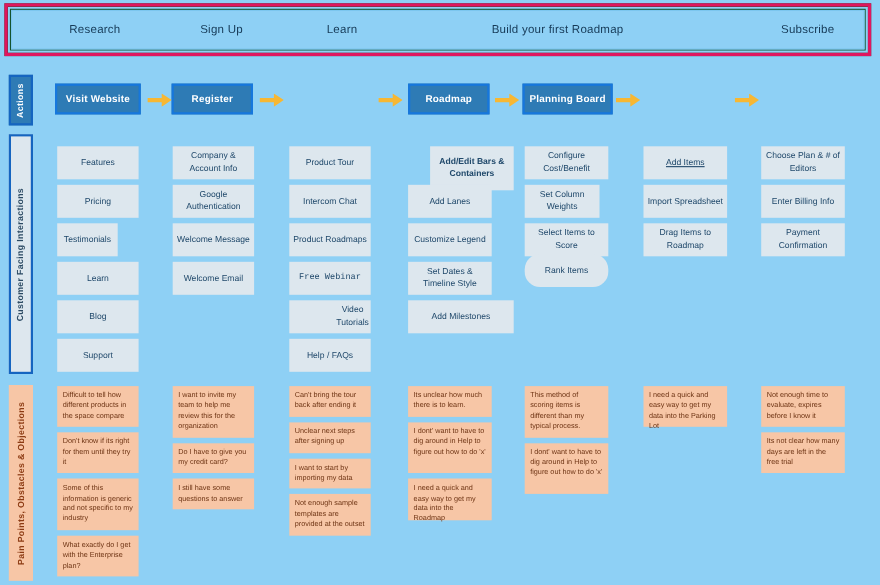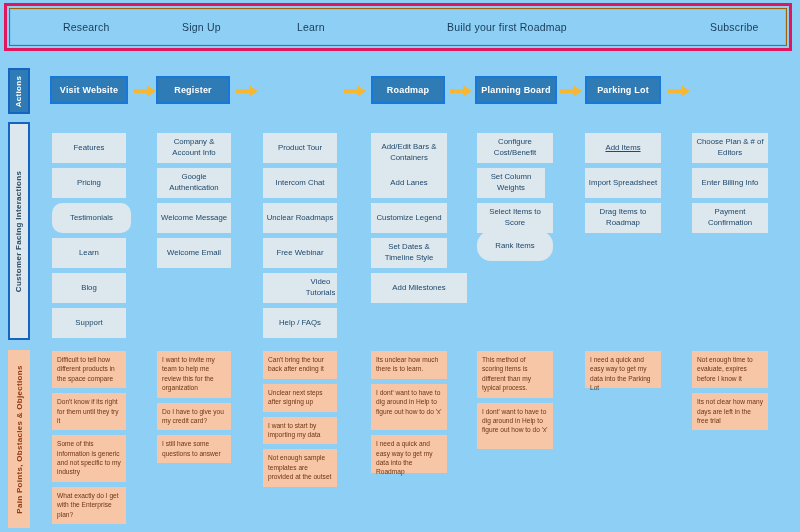--- a/index.html
+++ b/index.html
@@ -25,21 +25,21 @@
 
   
   .phase-banner {
     position: absolute;
     left: 4px;
     top: 3px;
     width: 788px;
     height: 48px;
     box-sizing: border-box;
     border: 3px solid #e0165f;
-    background: #a16207;
+    background: #14532d;
     box-shadow: 0 0 0 2px #8ed0f5 inset;
   }
   .phase-banner-inner {
     position: absolute;
     left: 3px; top: 3px; right: 3px; bottom: 3px;
     border: 1px solid #7cc6ef;
     background: #8ed0f5;
   }
   .phase {
     position: absolute;
@@ -169,21 +169,20 @@
     <span>Customer Facing Interactions</span>
   </div>
   <div class="rail rail-pain">
     <span>Pain Points, Obstacles &amp; Objections</span>
   </div>
 
   <div class="action-box" style="left:156px;width:74px">Register</div>
   <div class="action-box" style="left:50px;width:78px">Visit Website</div>
   <div class="action-box" style="left:371px;width:74px">Roadmap</div>
   <div class="action-box" style="left:475px;width:82px">Planning Board</div>
-  <div class="action-box" style="left:585px;width:76px">Parking Lot</div>
 
   <div class="arrow" style="left:134px">
     <svg width="22" height="12" viewBox="0 0 22 12">
         <path d="M0 4 H13 V0 L22 6 L13 12 V8 H0 Z" fill="#f7b733"></path>
       </svg>
   </div>
   <div class="arrow" style="left:236px">
     <svg width="22" height="12" viewBox="0 0 22 12">
         <path d="M0 4 H13 V0 L22 6 L13 12 V8 H0 Z" fill="#f7b733"></path>
       </svg>
@@ -205,46 +204,46 @@
   </div>
   <div class="arrow" style="left:668px">
     <svg width="22" height="12" viewBox="0 0 22 12">
         <path d="M0 4 H13 V0 L22 6 L13 12 V8 H0 Z" fill="#f7b733"></path>
       </svg>
   </div>
 
   <div id="cards-layer">
       <div class="card" style="left: 52px; width: 74px; top: 133px; height: 30px;">Features</div>
       <div class="card" style="left: 52px; width: 74px; top: 168px; height: 30px;">Pricing</div>
-      <div class="card" style="left: 52px; width: 79px; top: 203px; height: 30px; border-radius: 10px;">Testimonials</div>
+      <div class="card" style="left: 52px; width: 55px; top: 203px; height: 30px;">Testimonials</div>
       <div class="card" style="left: 52px; width: 74px; top: 238px; height: 30px;">Learn</div>
       <div class="card" style="left: 52px; width: 74px; top: 273px; height: 30px;">Blog</div>
       <div class="card" style="left: 52px; width: 74px; top: 308px; height: 30px;">Support</div>
       <div class="note" style="left: 52px; width: 74px; top: 351px; height: 37.2px;">Difficult to tell how different products in the space compare</div>
       <div class="note" style="left: 52px; width: 74px; top: 393.2px; height: 37.2px;">Don't know if its right for them until they try it</div>
       <div class="note" style="left: 52px; width: 74px; top: 435.4px; height: 46.6px;">Some of this information is generic and not specific to my industry</div>
       <div class="note" style="left: 52px; width: 74px; top: 487px; height: 37.2px;">What exactly do I get with the Enterprise plan?</div>
       <div class="card" style="left: 157px; width: 74px; top: 133px; height: 30px;">Company &amp; Account Info</div>
       <div class="card" style="left: 157px; width: 74px; top: 168px; height: 30px;">Google Authentication</div>
       <div class="card" style="left: 157px; width: 74px; top: 203px; height: 30px;">Welcome Message</div>
       <div class="card" style="left: 157px; width: 74px; top: 238px; height: 30px;">Welcome Email</div>
       <div class="note" style="left: 157px; width: 74px; top: 351px; height: 46.6px;">I want to invite my team to help me review this for the organization</div>
       <div class="note" style="left: 157px; width: 74px; top: 402.6px; height: 27.8px;">Do I have to give you my credit card?</div>
       <div class="note" style="left: 157px; width: 74px; top: 435.4px; height: 27.8px;">I still have some questions to answer</div>
       <div class="card" style="left: 263px; width: 74px; top: 133px; height: 30px;">Product Tour</div>
       <div class="card" style="left: 263px; width: 74px; top: 168px; height: 30px;">Intercom Chat</div>
-      <div class="card" style="left: 263px; width: 74px; top: 203px; height: 30px;">Unclear Roadmaps</div>
-      <div class="card" style="left: 263px; width: 74px; top: 238px; height: 30px;">Free Webinar</div>
+      <div class="card" style="left: 263px; width: 74px; top: 203px; height: 30px;">Product Roadmaps</div>
+      <div class="card" style="left: 263px; width: 74px; top: 238px; height: 30px; font-family: Liberation Mono, monospace;">Free Webinar</div>
       <div class="card" style="left: 263px; width: 74px; top: 273px; height: 30px; padding-left: 44px;">Video Tutorials</div>
       <div class="card" style="left: 263px; width: 74px; top: 308px; height: 30px;">Help / FAQs</div>
       <div class="note" style="left: 263px; width: 74px; top: 351px; height: 27.8px;">Can't bring the tour back after ending it</div>
       <div class="note" style="left: 263px; width: 74px; top: 383.8px; height: 27.8px;">Unclear next steps after signing up</div>
       <div class="note" style="left: 263px; width: 74px; top: 416.6px; height: 27.8px;">I want to start by importing my data</div>
       <div class="note" style="left: 263px; width: 74px; top: 449.4px; height: 37.2px;">Not enough sample templates are provided at the outset</div>
-      <div class="card" style="left: 371px; width: 76px; top: 133px; height: 40px;">Add/Edit Bars &amp; Containers</div>
+      <div class="card" style="left: 391px; width: 76px; top: 133px; height: 40px; font-weight: bold;">Add/Edit Bars &amp; Containers</div>
       <div class="card" style="left: 371px; width: 76px; top: 168px; height: 30px;">Add Lanes</div>
       <div class="card" style="left: 371px; width: 76px; top: 203px; height: 30px;">Customize Legend</div>
       <div class="card" style="left: 371px; width: 76px; top: 238px; height: 30px;">Set Dates &amp; Timeline Style</div>
       <div class="card" style="left: 371px; width: 96px; top: 273px; height: 30px;">Add Milestones</div>
       <div class="note" style="left: 371px; width: 76px; top: 351px; height: 27.8px;">Its unclear how much there is to learn.</div>
       <div class="note" style="left: 371px; width: 76px; top: 383.8px; height: 46.6px;">I dont' want to have to dig around in Help to figure out how to do 'x'</div>
       <div class="note" style="left: 371px; width: 76px; top: 435.4px; height: 37.2px;">I need a quick and easy way to get my data into the Roadmap</div>
       <div class="card" style="left: 477px; width: 76px; top: 133px; height: 30px;">Configure Cost/Benefit</div>
       <div class="card" style="left: 477px; width: 68px; top: 168px; height: 30px;">Set Column Weights</div>
       <div class="card" style="left: 477px; width: 76px; top: 203px; height: 30px;">Select Items to Score</div>

